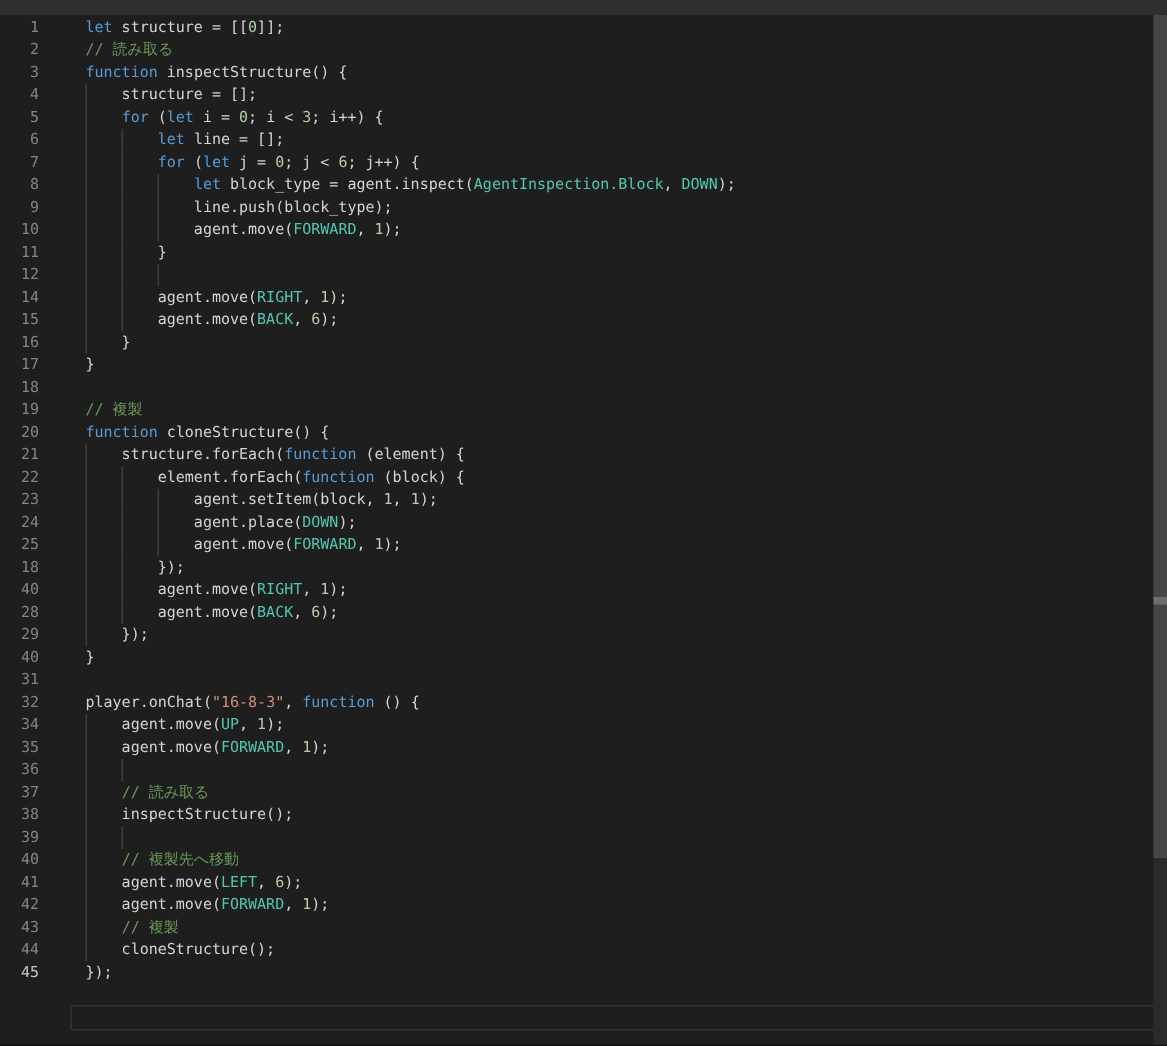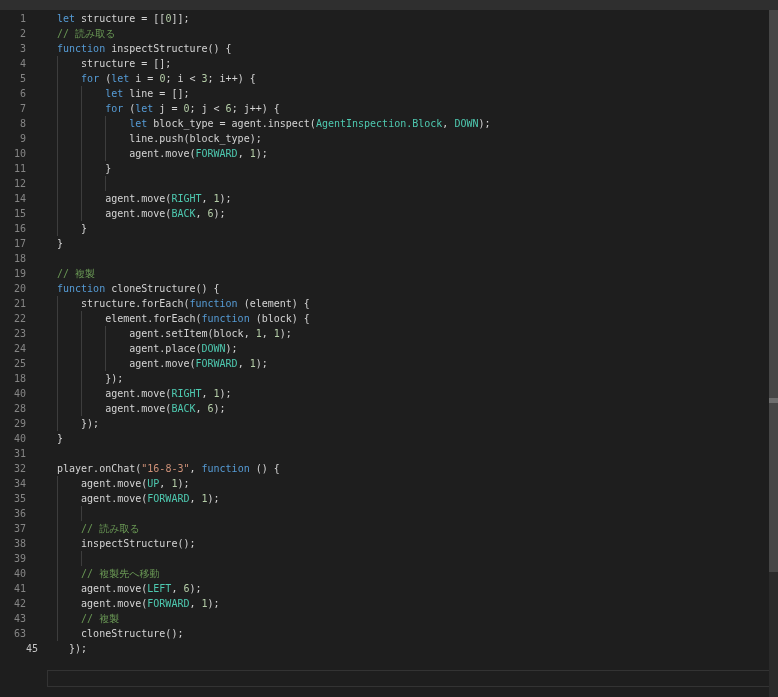--- a/index.html
+++ b/index.html
@@ -38,21 +38,21 @@
     line-height: 15px;
     white-space: pre;
   }
   .ln {
     width: 26px;
     flex: 0 0 26px;
     text-align: right;
     color: var(--ln, #858585);
     user-select: none;
   }
-  .ln.active { color: var(--ln-active, #c6c6c6); padding-left: 12px; }
+  .ln.active { color: var(--ln-active, #c6c6c6); }
   .code {
     position: relative;
     margin-left: 31px;
     flex: 1 1 auto;
     color: var(--tk-d, #d4d4d4);
   }
   .guide {
     position: absolute;
     top: 0; bottom: 0;
     width: 1px;
@@ -134,21 +134,21 @@
         <div class="line"><div class="ln">34</div><div class="code"><span class="guide" style="left: calc(0ch);"></span><span class="tk-d">    agent.move(</span><span class="tk-t">UP</span><span class="tk-d">, </span><span class="tk-n">1</span><span class="tk-d">);</span></div></div>
         <div class="line"><div class="ln">35</div><div class="code"><span class="guide" style="left: calc(0ch);"></span><span class="tk-d">    agent.move(</span><span class="tk-t">FORWARD</span><span class="tk-d">, </span><span class="tk-n">1</span><span class="tk-d">);</span></div></div>
         <div class="line"><div class="ln">36</div><div class="code"><span class="guide" style="left: calc(0ch);"></span><span class="guide" style="left: calc(4ch);"></span></div></div>
         <div class="line"><div class="ln">37</div><div class="code"><span class="guide" style="left: calc(0ch);"></span><span class="tk-d">    </span><span class="tk-c">// 読み取る</span></div></div>
         <div class="line"><div class="ln">38</div><div class="code"><span class="guide" style="left: calc(0ch);"></span><span class="tk-d">    inspectStructure();</span></div></div>
         <div class="line"><div class="ln">39</div><div class="code"><span class="guide" style="left: calc(0ch);"></span><span class="guide" style="left: calc(4ch);"></span></div></div>
         <div class="line"><div class="ln">40</div><div class="code"><span class="guide" style="left: calc(0ch);"></span><span class="tk-d">    </span><span class="tk-c">// 複製先へ移動</span></div></div>
         <div class="line"><div class="ln">41</div><div class="code"><span class="guide" style="left: calc(0ch);"></span><span class="tk-d">    agent.move(</span><span class="tk-t">LEFT</span><span class="tk-d">, </span><span class="tk-n">6</span><span class="tk-d">);</span></div></div>
         <div class="line"><div class="ln">42</div><div class="code"><span class="guide" style="left: calc(0ch);"></span><span class="tk-d">    agent.move(</span><span class="tk-t">FORWARD</span><span class="tk-d">, </span><span class="tk-n">1</span><span class="tk-d">);</span></div></div>
         <div class="line"><div class="ln">43</div><div class="code"><span class="guide" style="left: calc(0ch);"></span><span class="tk-d">    </span><span class="tk-c">// 複製</span></div></div>
-        <div class="line"><div class="ln">63</div><div class="code"><span class="guide" style="left: calc(0ch);"></span><span class="tk-d">    cloneStructure();</span></div></div>
+        <div class="line"><div class="ln">44</div><div class="code"><span class="guide" style="left: calc(0ch);"></span><span class="tk-d">    cloneStructure();</span></div></div>
         <div class="line"><div class="ln active">45</div><div class="code"><span class="tk-d">});</span></div></div>
       </div>
     <div class="current-line-highlight" style="top: 660px;"></div>
     <div class="scrollbar">
       <div class="sb-thumb"></div>
       <div class="sb-mark"></div>
     </div>
   </div>
 </div>
 

